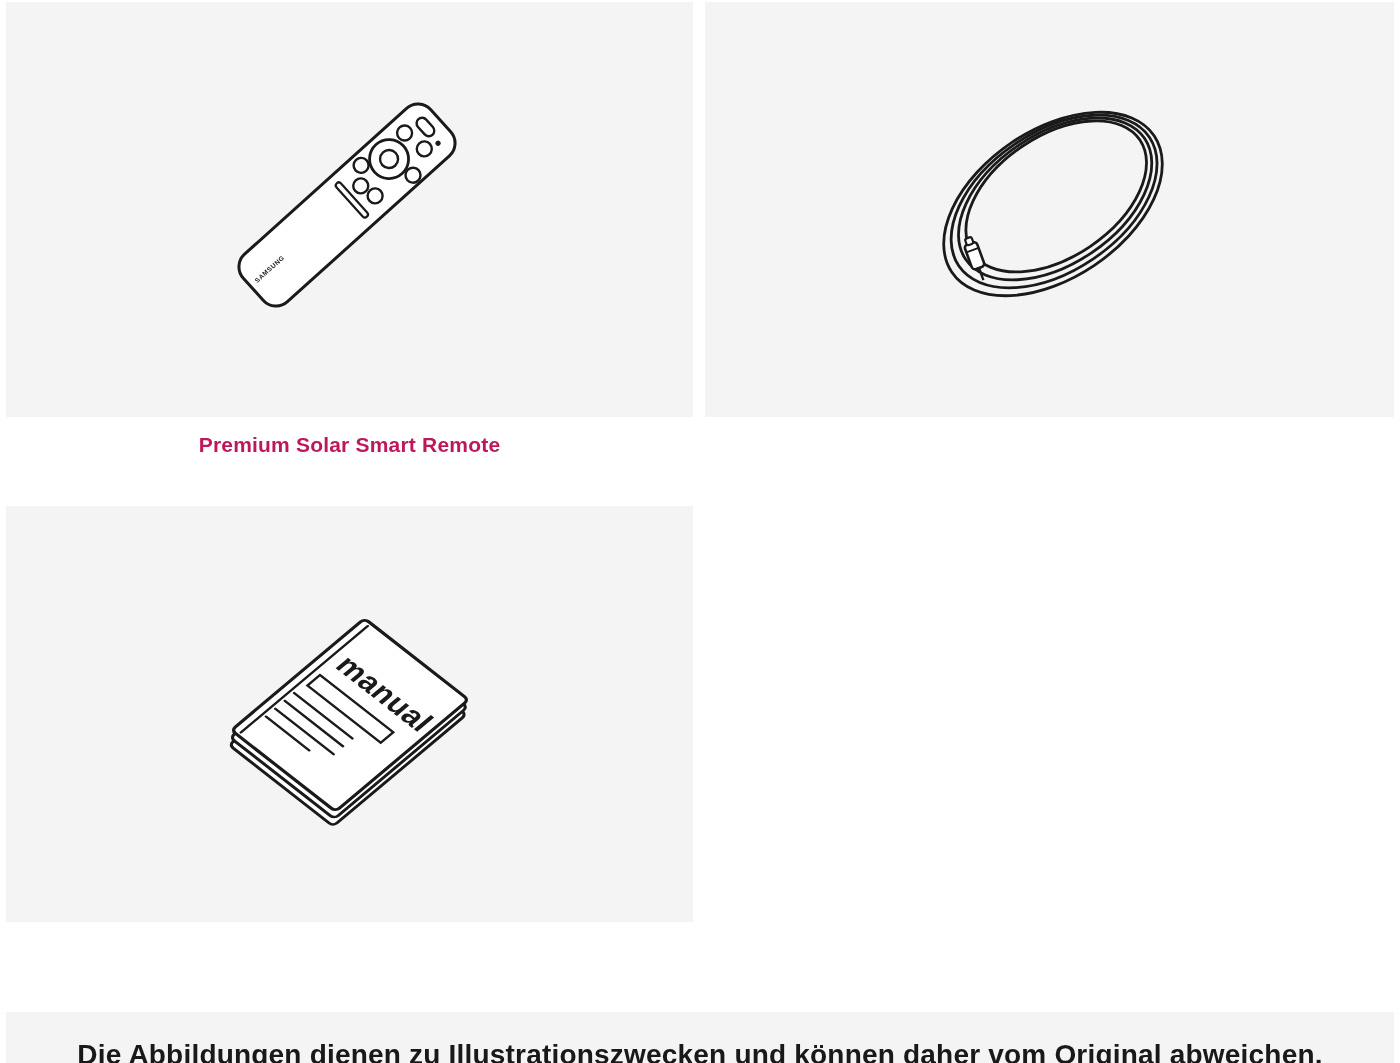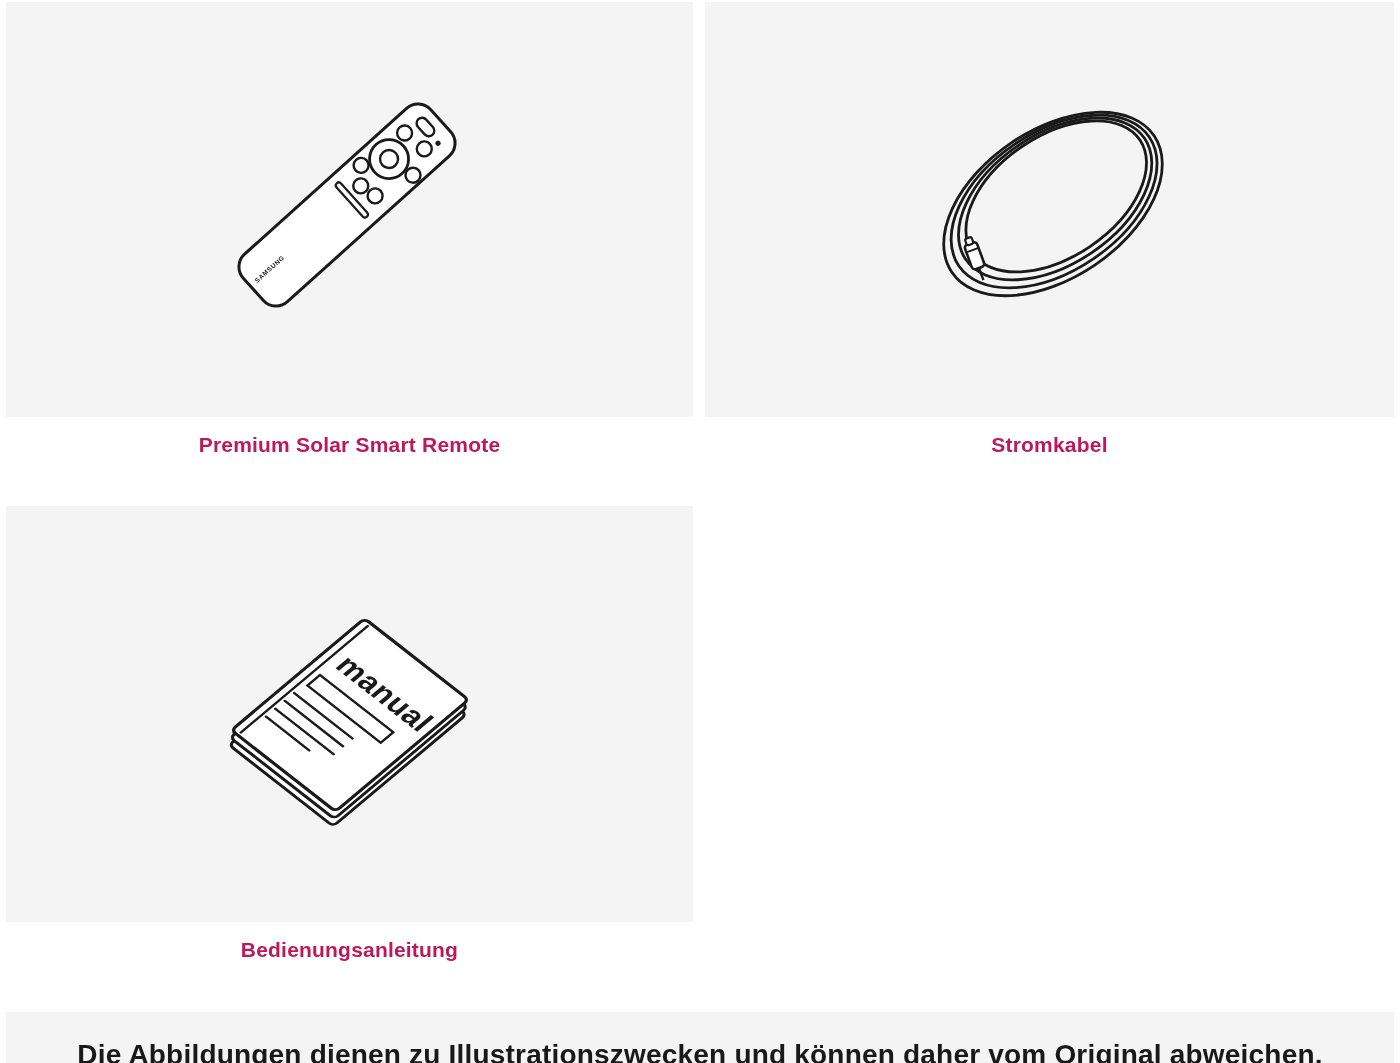--- a/index.html
+++ b/index.html
@@ -92,44 +92,38 @@
           <rect x="-3.5" y="-19" width="7" height="7" rx="2" fill="#ffffff" stroke-width="2.2"></rect>
           <line x1="-6.5" y1="-6" x2="6.5" y2="-6" stroke-width="2"></line>
         </g>
       </g>
     </svg>
   </div>
 
   <div class="caption caption-remote">
     <span>Premium Solar Smart Remote</span>
   </div>
-  <div class="caption caption-cable">
-    <span>Stromkabel</span>
-  </div>
 
   <div class="tile tile-manual">
     <svg viewBox="0 0 687 416">
       <g transform="translate(344,209) rotate(38) skewX(-12) translate(-66,-85)" stroke="#1a1a1a" stroke-linecap="round">
         <rect x="10" y="13" width="132" height="170" rx="5" fill="#ffffff" stroke-width="3"></rect>
         <rect x="5" y="6.5" width="132" height="170" rx="5" fill="#ffffff" stroke-width="3"></rect>
         <rect x="0" y="0" width="132" height="170" rx="5" fill="#ffffff" stroke-width="3.2"></rect>
         <line x1="8" y1="4" x2="8" y2="166" stroke-width="2.4"></line>
         <text x="18" y="57" font-family="Liberation Sans, sans-serif" font-size="30" font-weight="bold" letter-spacing="0.5" fill="#1a1a1a" stroke="none">manual</text>
         <rect x="15" y="72" width="93" height="16" fill="none" stroke-width="2.4"></rect>
         <g stroke-width="2.4">
           <line x1="12" y1="102" x2="86" y2="102"></line>
           <line x1="12" y1="114" x2="86" y2="114"></line>
           <line x1="12" y1="126" x2="86" y2="126"></line>
           <line x1="12" y1="138" x2="67" y2="138"></line>
         </g>
       </g>
     </svg>
   </div>
 
-  <div class="caption caption-manual">
-    <span>Bedienungsanleitung</span>
-  </div>
 
   <div class="disclaimer-bar">
     <span class="disclaimer-text">Die Abbildungen dienen zu Illustrationszwecken und können daher vom Original abweichen.</span>
   </div>
 
 </div>
 
 </body></html>

